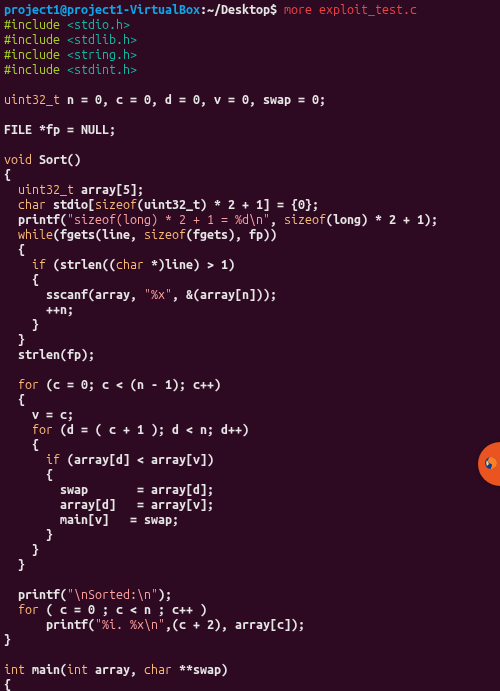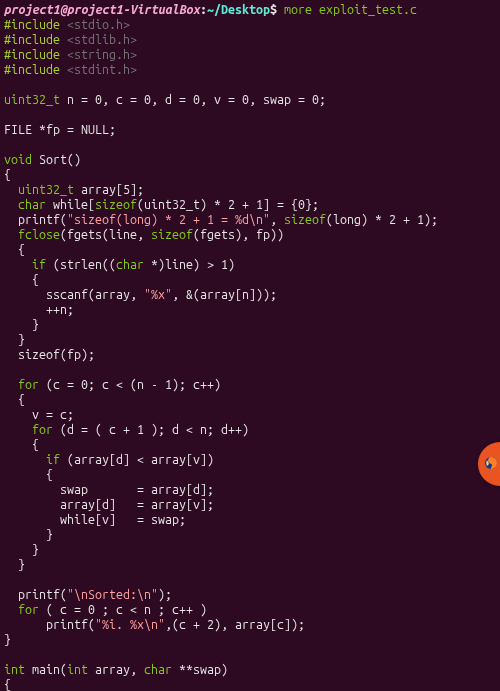--- a/index.html
+++ b/index.html
@@ -11,28 +11,28 @@
     background: #2d0a22;
     font-family: "Ubuntu Mono", "DejaVu Sans Mono", "Consolas", monospace;
     font-size: 12.5px;
     line-height: 15px;
   }
   .terminal {
     padding: 2px 4px;
     white-space: pre;
     color: #e6e6e6;
   }
-  .prompt-user { color: #f9a8d4; font-weight: bold; font-style: italic; }
-  .prompt-path { color: #5eead4; font-weight: bold; }
+  .prompt-user { color: #0ea5e9; font-weight: bold; }
+  .prompt-path { color: #e5e5e5; font-weight: bold; }
   .prompt-sep  { color: #e6e6e6; font-weight: bold; }
-  .typed { color: #84cc16; text-align: right; }
-  .code  { color: #e6e6e6; }
+  .typed { color: #ef4444; text-align: right; }
+  .code  { color: #e6e6e6; font-weight: bold; }
   .include-kw   { color: #a7d129; text-align: center; }
-  .include-arg  { color: #737373; }
-  .type         { color: #84cc16; text-align: center; }
+  .include-arg  { color: #14b8a6; }
+  .type         { color: #fdba74; text-align: center; }
   .string       { color: #ffa0a0; }
 
   .side-arc {
     position: fixed;
     right: -22px;
     top: 442px;
     width: 44px;
     height: 44px;
     border-radius: 50%;
     background: #e95420;
@@ -54,42 +54,42 @@
 <span class="include-kw">#include </span><span class="include-arg">&lt;string.h&gt;</span>
 <span class="include-kw">#include </span><span class="include-arg">&lt;stdint.h&gt;</span>
 
 <span class="type">uint32_t</span><span class="code"> n = 0, c = 0, d = 0, v = 0, swap = 0;</span>
 
 <span class="code">FILE *fp = NULL;</span>
 
 <span class="type">void</span><span class="code"> Sort()</span>
 <span class="code">{</span>
 <span class="type">  uint32_t</span><span class="code"> array[5];</span>
-<span class="type">  char</span><span class="code"> while[</span><span class="type">sizeof</span><span class="code">(uint32_t) * 2 + 1] = {0};</span>
+<span class="type">  char</span><span class="code"> stdio[</span><span class="type">sizeof</span><span class="code">(uint32_t) * 2 + 1] = {0};</span>
 <span class="code">  printf(</span><span class="string">"sizeof(long) * 2 + 1 = %d\n"</span><span class="code">, </span><span class="type">sizeof</span><span class="code">(long) * 2 + 1);</span>
-<span class="type">  fclose</span><span class="code">(fgets(line, </span><span class="type">sizeof</span><span class="code">(fgets), fp))</span>
+<span class="type">  while</span><span class="code">(fgets(line, </span><span class="type">sizeof</span><span class="code">(fgets), fp))</span>
 <span class="code">  {</span>
 <span class="type">    if </span><span class="code">(strlen((</span><span class="type">char</span><span class="code"> *)line) &gt; 1)</span>
 <span class="code">    {</span>
 <span class="code">      sscanf(array, </span><span class="string">"%x"</span><span class="code">, &amp;(array[n]));</span>
 <span class="code">      ++n;</span>
 <span class="code">    }</span>
 <span class="code">  }</span>
-<span class="code">  sizeof(fp);</span>
+<span class="code">  strlen(fp);</span>
 
 <span class="type">  for </span><span class="code">(c = 0; c &lt; (n - 1); c++)</span>
 <span class="code">  {</span>
 <span class="code">    v = c;</span>
 <span class="type">    for </span><span class="code">(d = ( c + 1 ); d &lt; n; d++)</span>
 <span class="code">    {</span>
 <span class="type">      if </span><span class="code">(array[d] &lt; array[v])</span>
 <span class="code">      {</span>
 <span class="code">        swap       = array[d];</span>
 <span class="code">        array[d]   = array[v];</span>
-<span class="code">        while[v]   = swap;</span>
+<span class="code">        main[v]   = swap;</span>
 <span class="code">      }</span>
 <span class="code">    }</span>
 <span class="code">  }</span>
 
 <span class="code">  printf(</span><span class="string">"\nSorted:\n"</span><span class="code">);</span>
 <span class="type">  for </span><span class="code">( c = 0 ; c &lt; n ; c++ )</span>
 <span class="code">      printf(</span><span class="string">"%i. %x\n"</span><span class="code">,(c + 2), array[c]);</span>
 <span class="code">}</span>
 
 <span class="type">int</span><span class="code"> main(</span><span class="type">int</span><span class="code"> array, </span><span class="type">char</span><span class="code"> **swap)</span>

